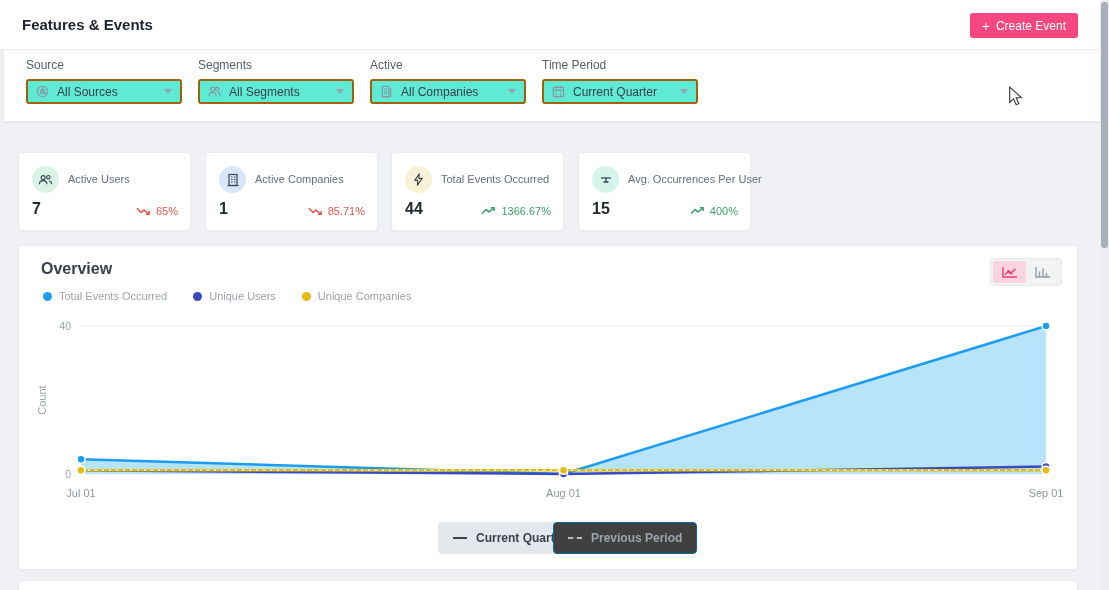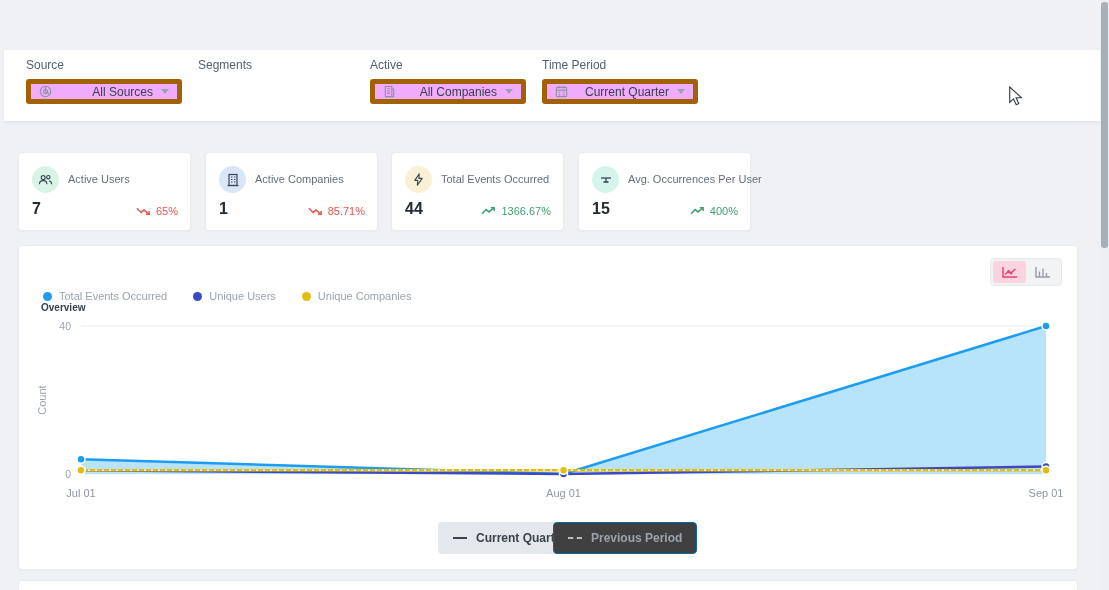--- a/index.html
+++ b/index.html
@@ -9,42 +9,42 @@
   
   .header { position:absolute; top:0; left:0; width:1100px; height:50px; background:#fff; border-bottom:1px solid #ebedf0; }
   .page-title { position:absolute; left:22px; top:16px; font-size:15px; font-weight:bold; color:#1c2430; }
   .create-btn { position:absolute; right:22px; top:13px; height:25px; padding:0 12px; background:#f6487f; border:none; border-radius:3px; color:#fff; font-size:12px; font-family:inherit; display:flex; align-items:center; gap:6px; cursor:pointer; }
   .create-btn .plus { font-size:14px; line-height:1; font-weight:normal; }
 
   
   .filterbar { position:absolute; top:50px; left:4px; width:1100px; height:72px; background:#fff; border-bottom:1px solid #e3e6ea; box-shadow:0 1px 3px rgba(0,0,0,.05); }
   .filter-group { position:absolute; top:8px; width:160px; }
   .filter-label { font-size:12px; color:#55606c; display:block; }
-  .select-box { margin-top:7px; width:156px; height:25px; background:#f0abfc; border:5px solid #a16207; border-radius:3px; display:flex; align-items:center; padding:0 8px; gap:8px; cursor:pointer;text-align:right; }
+  .select-box { margin-top:7px; width:156px; height:25px; background:#5eead4; border:2px solid #a16207; border-radius:3px; display:flex; align-items:center; padding:0 8px; gap:8px; cursor:pointer; }
   .select-box .value { font-size:12px; color:#3a414b; flex:1; }
   .caret { width:0; height:0; border-left:4px solid transparent; border-right:4px solid transparent; border-top:5px solid #9aa2ac; }
   .f-icon { display:flex; color:#8d959f; }
 
   
   .stat-card { position:absolute; top:152px; width:173px; height:79px; background:#fff; border:1px solid #e9ebee; border-radius:4px; box-shadow:0 1px 2px rgba(0,0,0,.03); }
   .icon-circle { position:absolute; left:13px; top:13px; width:27px; height:27px; border-radius:50%; display:flex; align-items:center; justify-content:center; color:#3a4654; }
   .bg-green  { background:#d9f3e7; }
   .bg-blue   { background:#d8e6f8; }
   .bg-yellow { background:#f9f1d6; }
   .bg-teal   { background:#d5f5ec; }
   .stat-title { position:absolute; left:49px; top:20px; font-size:11px; color:#646e7a; white-space:nowrap; }
   .stat-value { position:absolute; left:13px; bottom:12px; font-size:16px; font-weight:bold; color:#232a32; }
   .stat-change { position:absolute; right:12px; bottom:13px; font-size:11px; display:flex; align-items:center; gap:5px; }
   .stat-change.up { color:#3f9e6e; }
   .stat-change.down { color:#e4574e; }
   .stat-change svg { stroke:currentColor; fill:none; stroke-width:1.6; }
 
   
   .overview { position:absolute; left:18px; top:245px; width:1060px; height:325px; background:#fff; border:1px solid #e9ebee; border-radius:4px; box-shadow:0 1px 2px rgba(0,0,0,.03); }
-  .ov-title { position:absolute; left:22px; top:14px; font-size:10px; font-weight:bold; color:#39414b;margin-top:42px; }
+  .ov-title { position:absolute; left:22px; top:14px; font-size:16px; font-weight:bold; color:#39414b; }
   .legend { position:absolute; left:24px; top:44px; display:flex; gap:26px; }
   .legend-item { display:flex; align-items:center; gap:7px; font-size:11px; color:#9aa3ad; }
   .legend-dot { width:9px; height:9px; border-radius:50%; }
 
   .toggle-group { position:absolute; right:15px; top:12px; background:#f2f3f5; border:1px solid #e6e8eb; border-radius:4px; padding:2px; display:flex; }
   .toggle-btn { width:33px; height:22px; border:none; background:transparent; border-radius:3px; display:flex; align-items:center; justify-content:center; cursor:pointer; color:#959ca6; }
   .toggle-btn.active { background:#fbd4df; color:#e73f72; }
 
   .chart-svg { position:absolute; left:0; top:0; pointer-events:none; }
 
@@ -60,40 +60,59 @@
   .scrollbar-track { position:absolute; right:0; top:0; width:9px; height:590px; background:#edeff2; }
   .scrollbar-thumb { position:absolute; right:1px; top:2px; width:7px; height:246px; background:#a6afba; border-radius:3px; }
 
   .cursor { position:absolute; left:1008px; top:86px; pointer-events:none; }
 </style>
 </head>
 <body>
 
 <div class="page">
 
+  <div class="header">
+    <div class="page-title">Features &amp; Events</div>
+    <button class="create-btn">
+      <span class="plus">+</span>
+      <span>Create Event</span>
+    </button>
+  </div>
 
   <div class="filterbar">
 
     <div class="filter-group" style="left:22px">
       <span class="filter-label">Source</span>
       <div class="select-box">
         <span class="f-icon">
           <svg width="13" height="13" viewBox="0 0 14 14" fill="none" stroke="currentColor" stroke-width="1.2">
               <circle cx="7" cy="7" r="5.6"></circle>
               <path d="M7 1.4 V7 L11 9.5"></path>
               <circle cx="7" cy="7" r="2.2"></circle>
             </svg>
         </span>
         <span class="value">All Sources</span>
         <span class="caret"></span>
       </div>
     </div>
 
     <div class="filter-group" style="left:194px">
       <span class="filter-label">Segments</span>
+      <div class="select-box">
+        <span class="f-icon">
+          <svg width="13" height="13" viewBox="0 0 14 14" fill="none" stroke="currentColor" stroke-width="1.2">
+              <circle cx="5" cy="4.5" r="2.2"></circle>
+              <path d="M1.2 12 c0-2.6 1.7-4 3.8-4 s3.8 1.4 3.8 4"></path>
+              <circle cx="10" cy="4.5" r="1.9"></circle>
+              <path d="M10.7 8.1 c1.5.4 2.2 1.8 2.2 3.9"></path>
+            </svg>
+        </span>
+        <span class="value">All Segments</span>
+        <span class="caret"></span>
+      </div>
     </div>
 
     <div class="filter-group" style="left:366px">
       <span class="filter-label">Active</span>
       <div class="select-box">
         <span class="f-icon">
           <svg width="13" height="13" viewBox="0 0 14 14" fill="none" stroke="currentColor" stroke-width="1.2">
               <rect x="2.5" y="1.5" width="7" height="11"></rect>
               <path d="M9.5 4.5 h2 v8 h-9"></path>
               <path d="M4.5 4 h3 M4.5 6.5 h3 M4.5 9 h3"></path>

